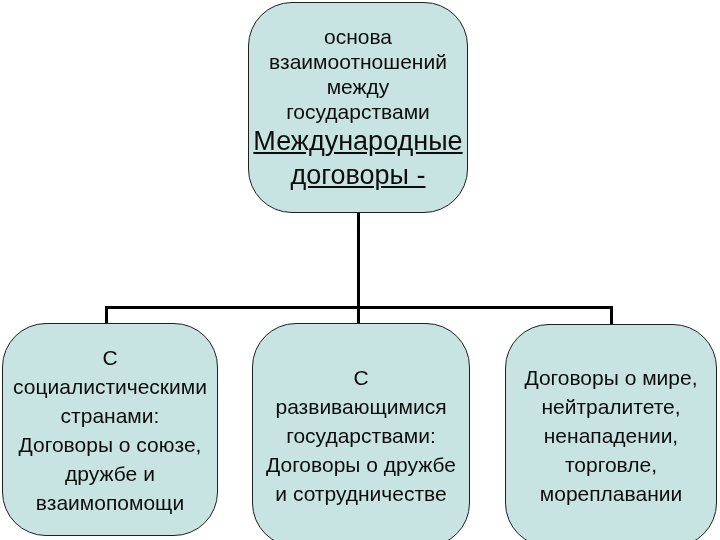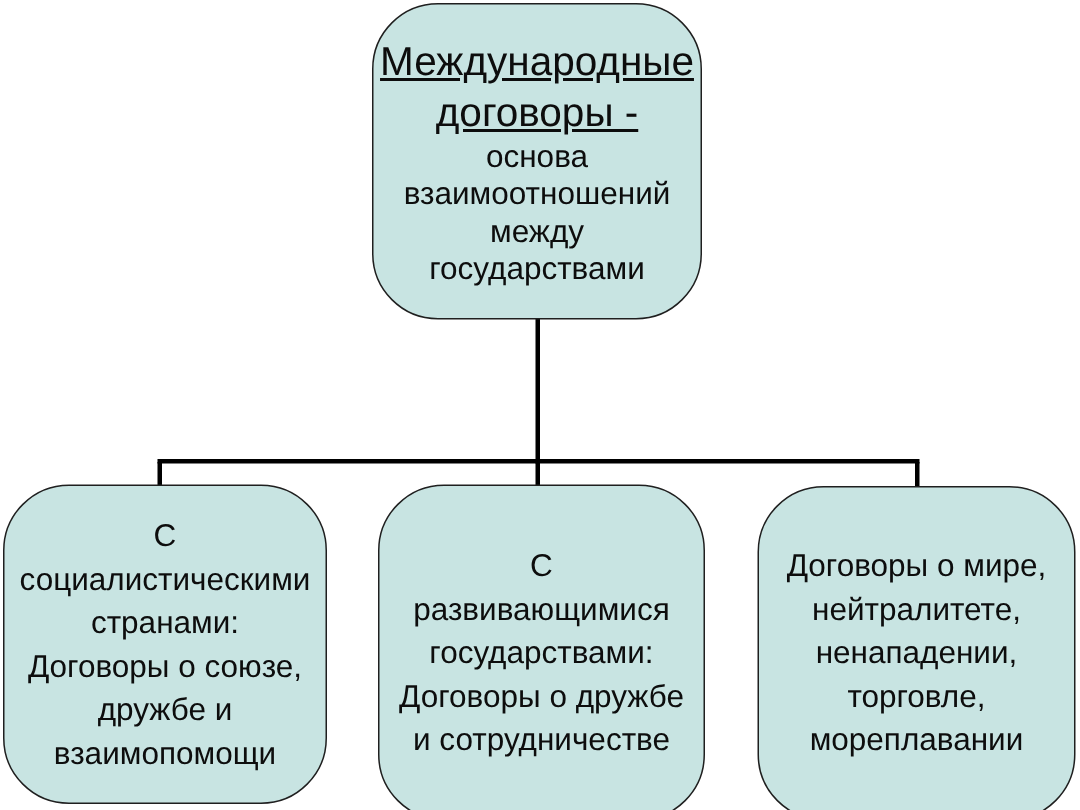--- a/index.html
+++ b/index.html
@@ -44,26 +44,26 @@
 
 <div class="stage">
 
   <div class="line trunk"></div>
   <div class="line hbar"></div>
   <div class="line stub-left"></div>
   <div class="line stub-center"></div>
   <div class="line stub-right"></div>
 
   <div class="node root-node">
-    <div class="txt root-title">Международные
-договоры -</div>
     <div class="txt root-subtitle">основа
 взаимоотношений
 между
 государствами</div>
+    <div class="txt root-title">Международные
+договоры -</div>
   </div>
 
   <div class="node child-0">
     <div class="txt child-text">С
 социалистическими
 странами:
 Договоры о союзе,
 дружбе и
 взаимопомощи</div>
   </div>

